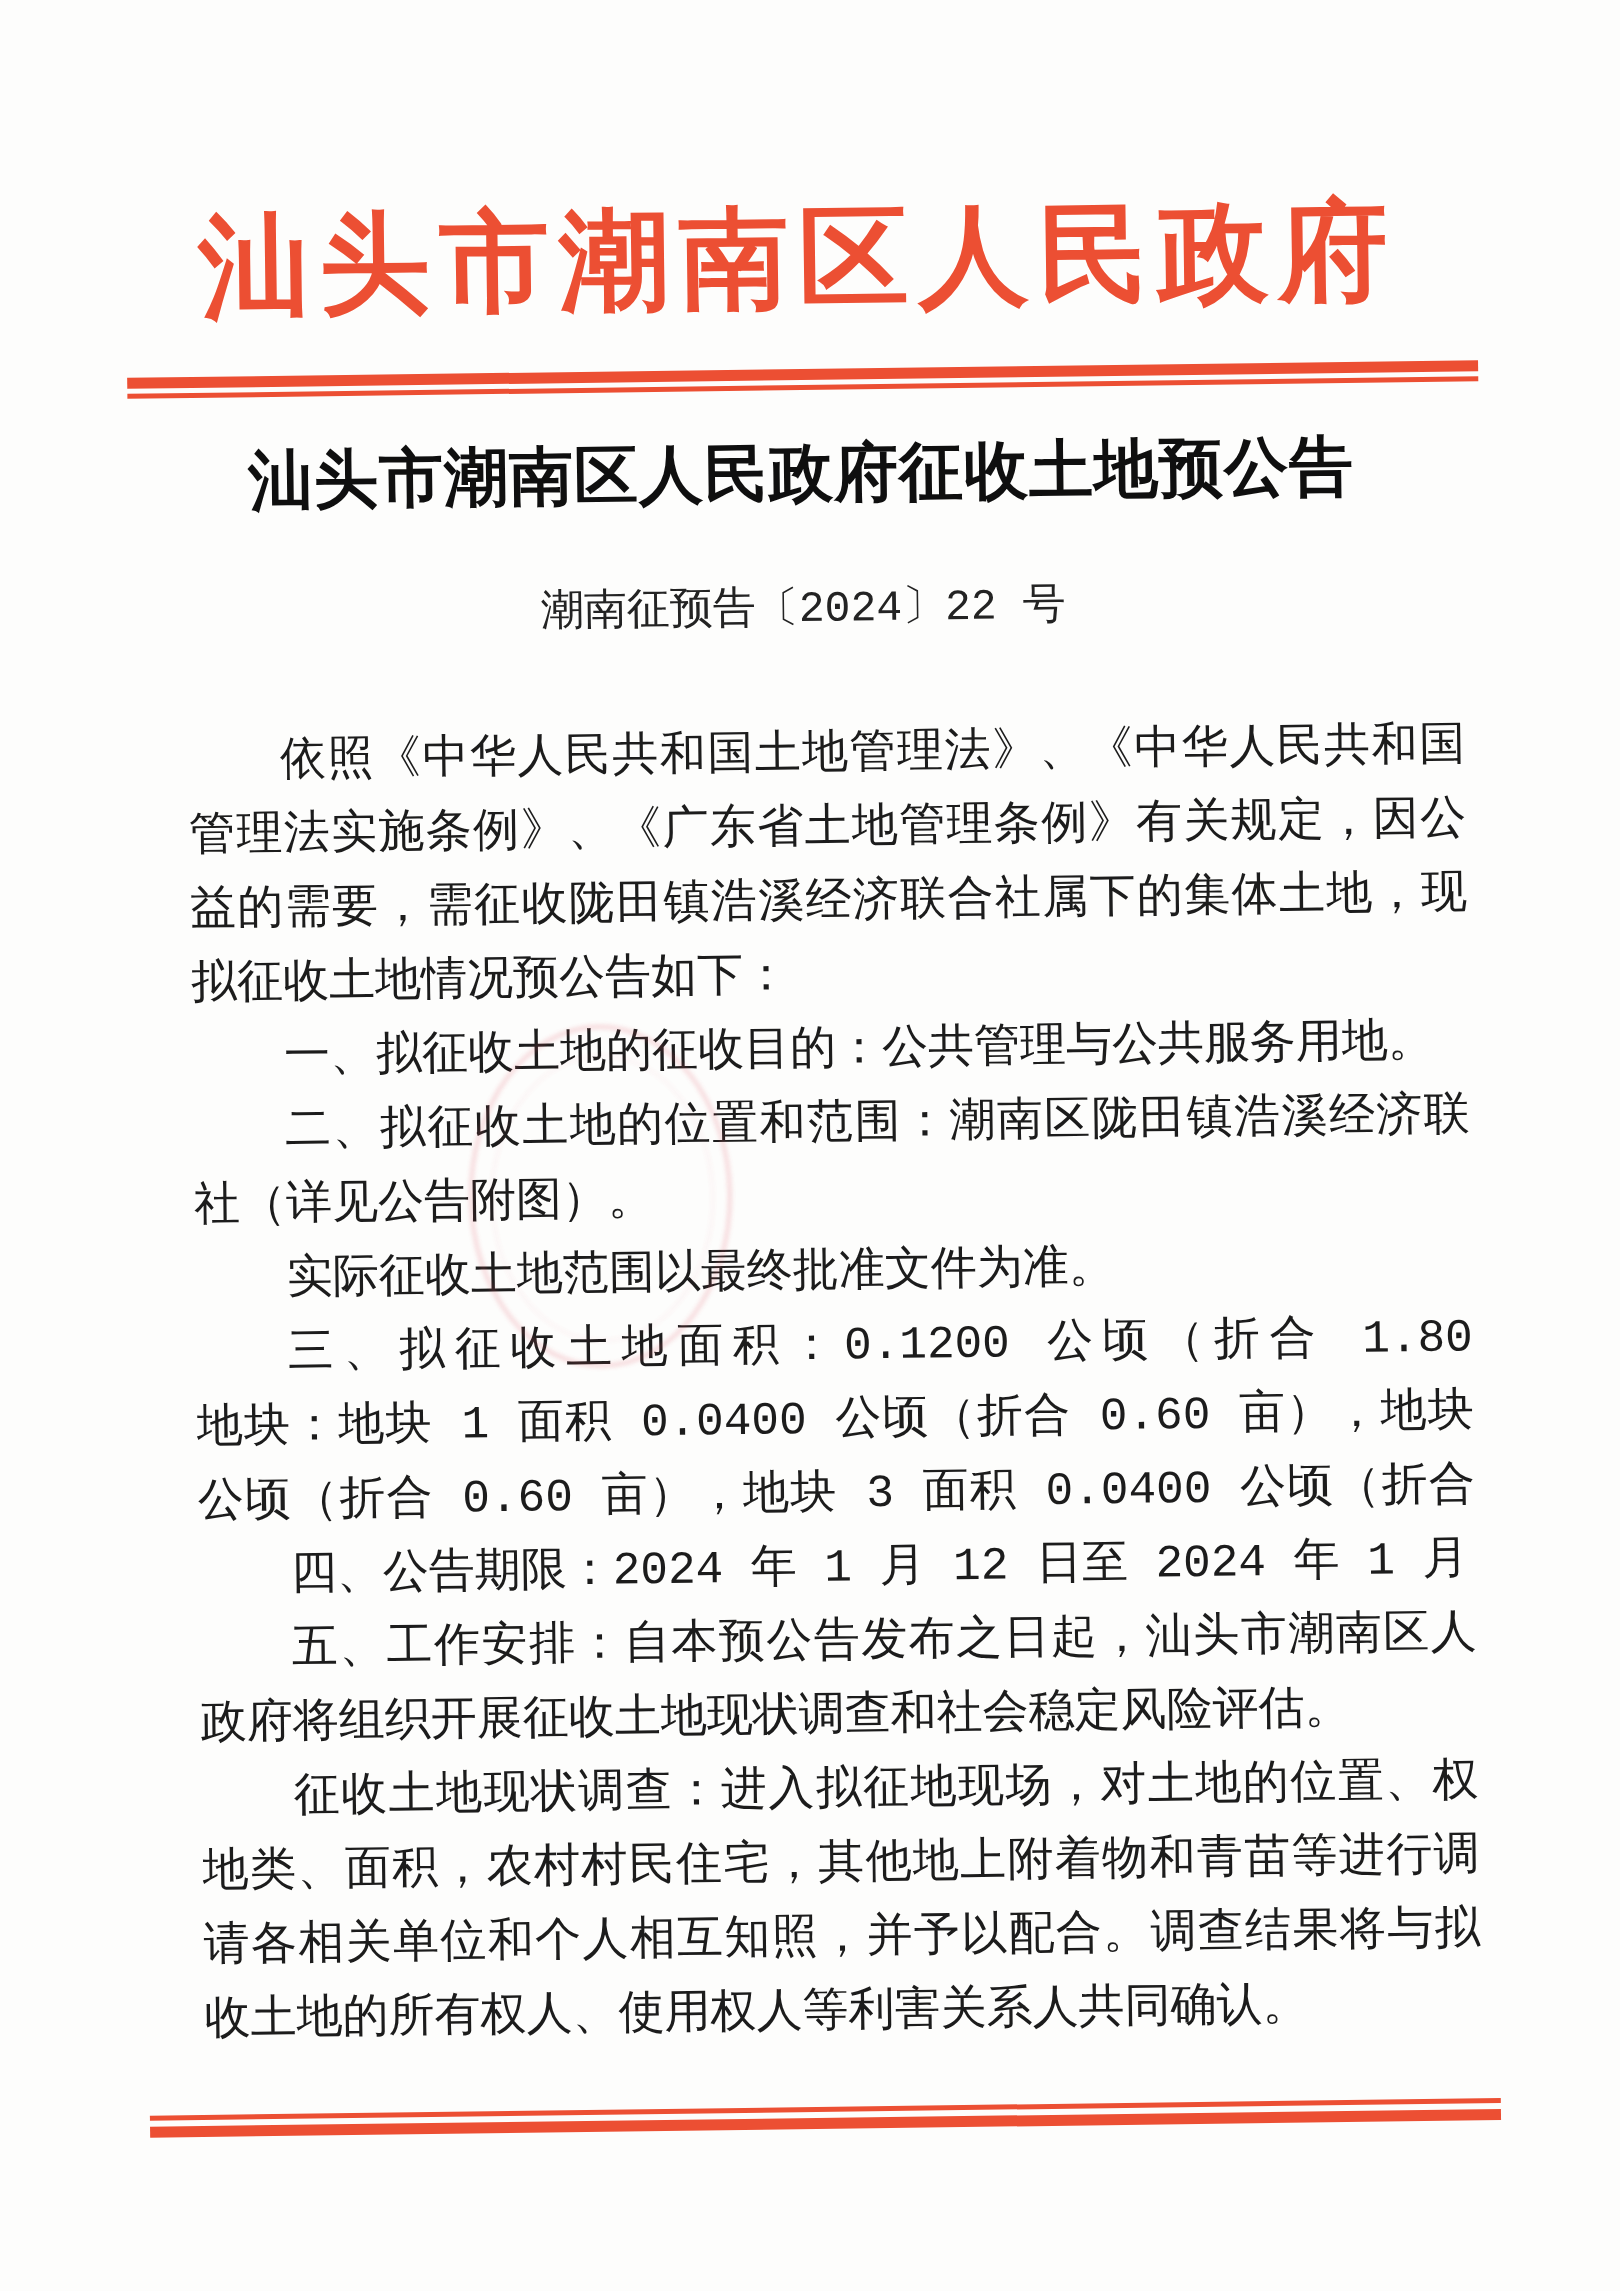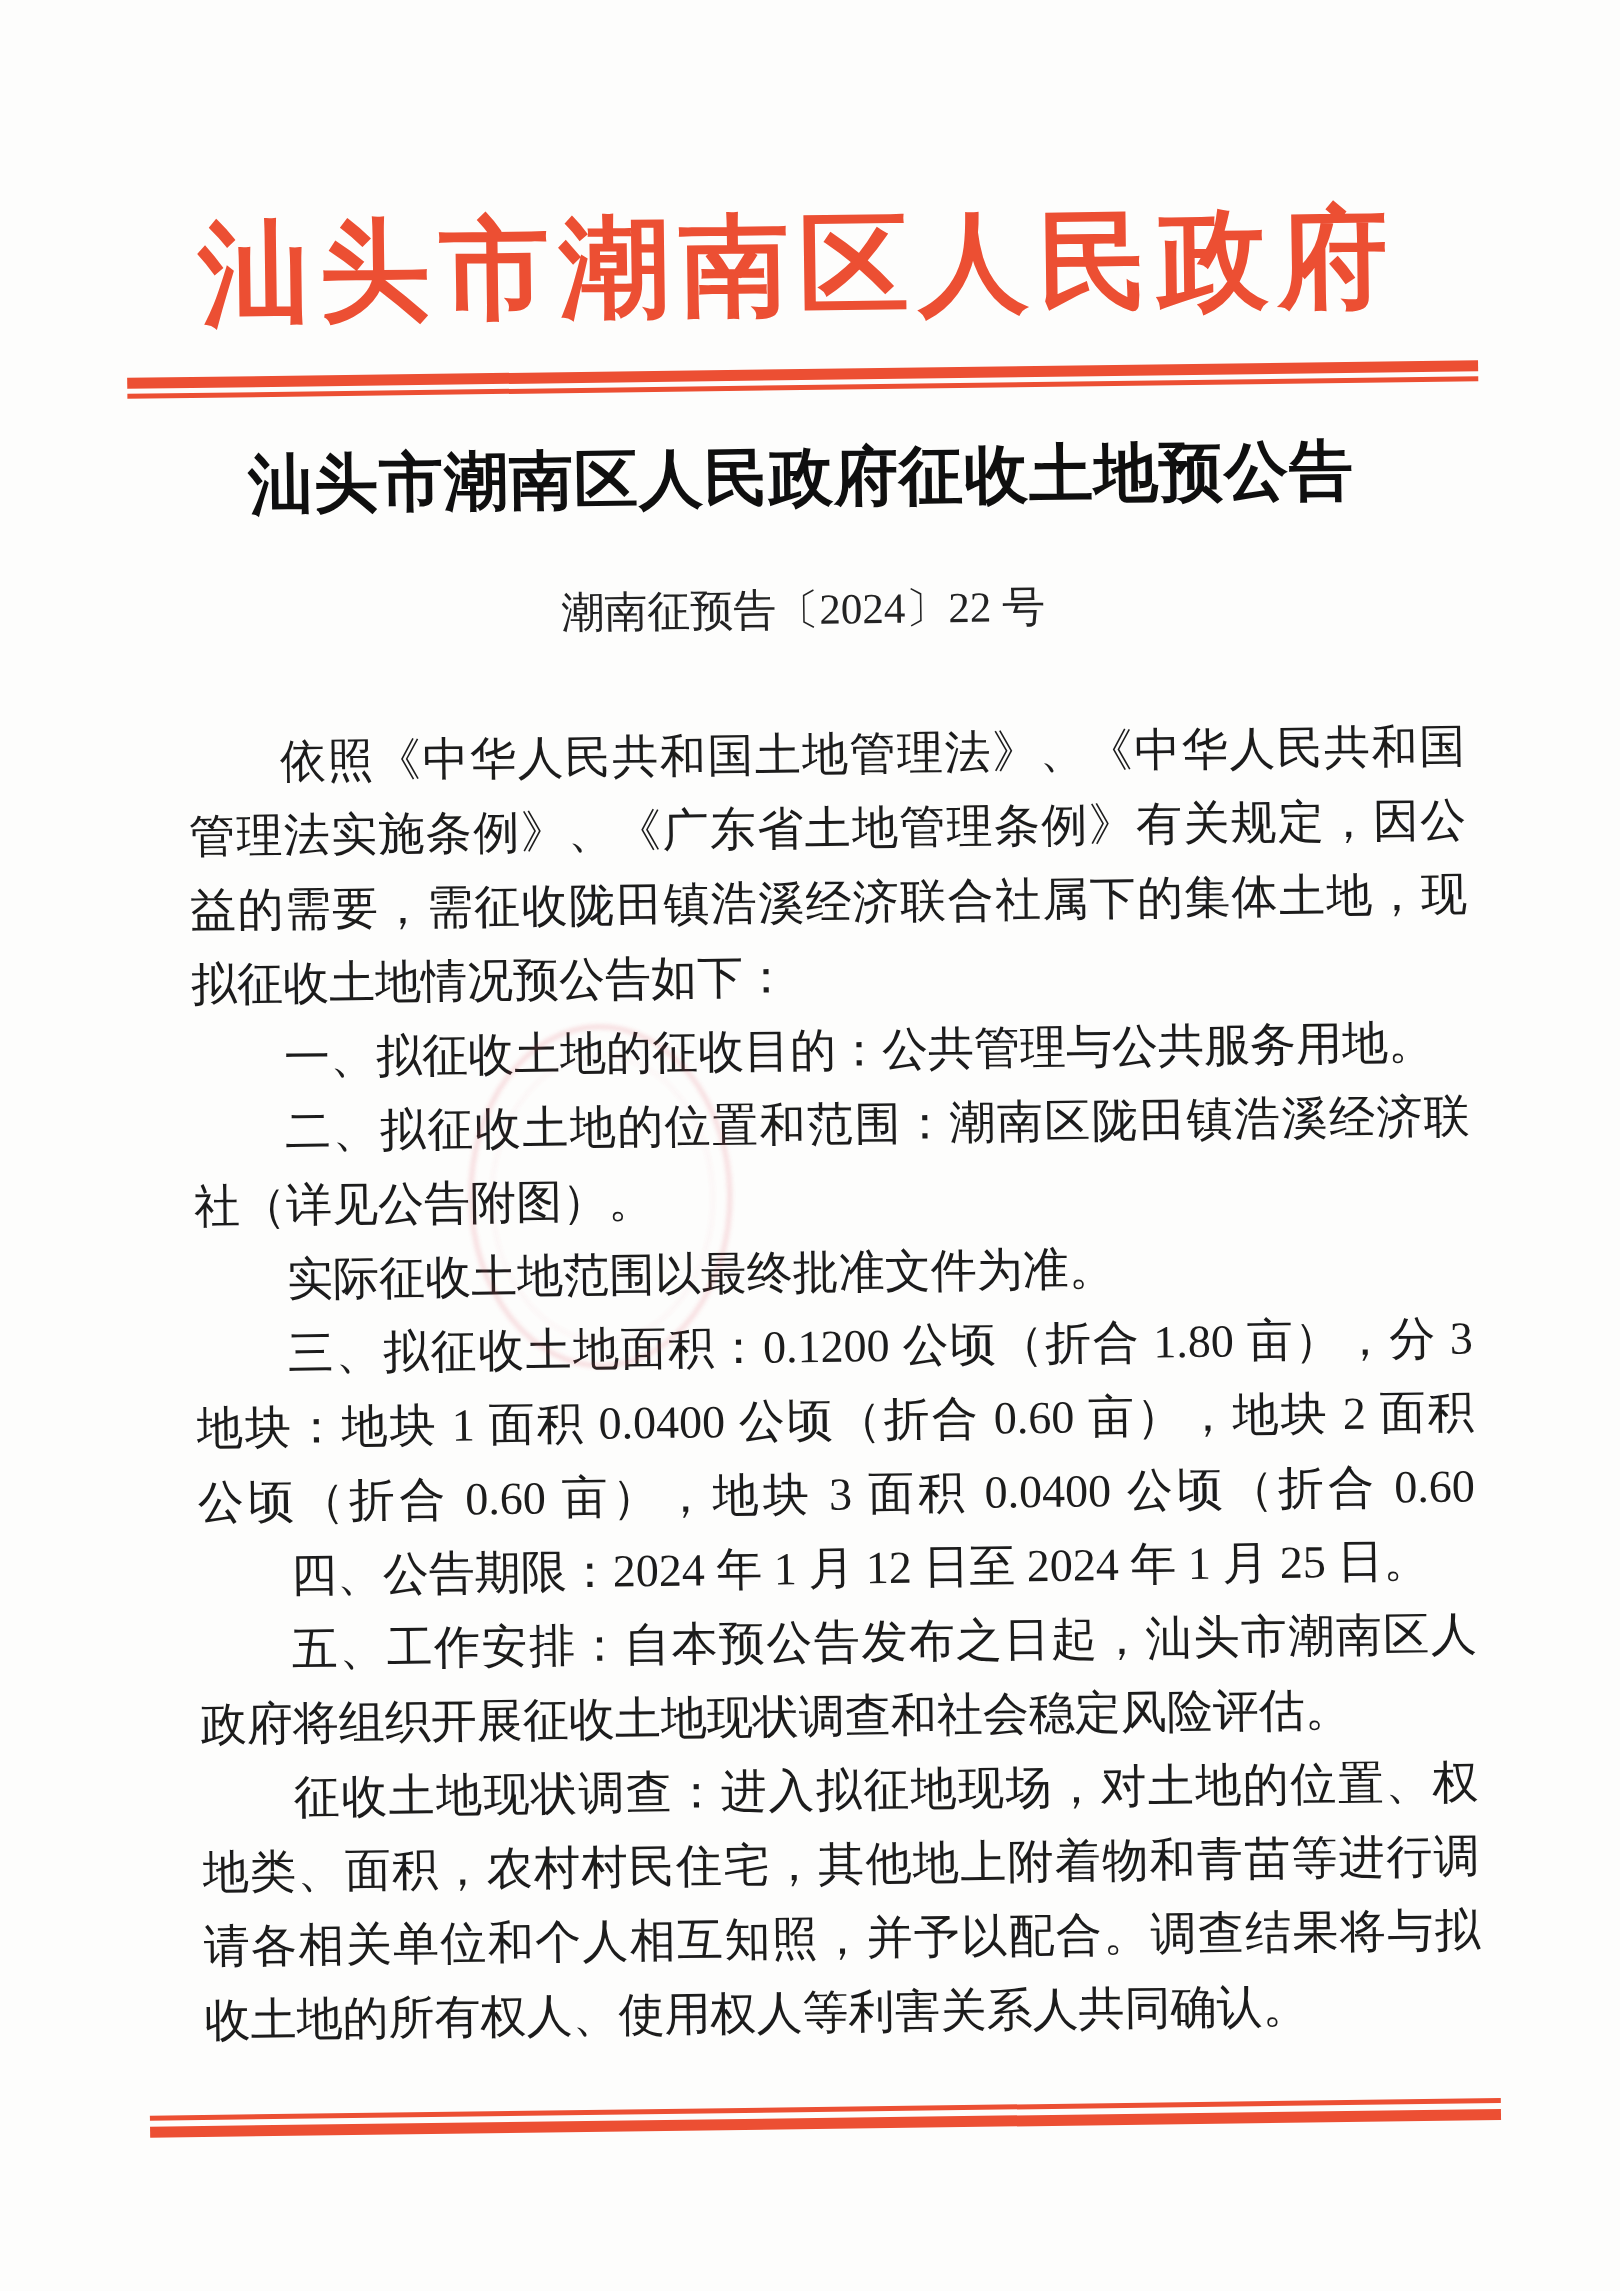--- a/index.html
+++ b/index.html
@@ -2,21 +2,21 @@
 <html lang="zh"><head>
 <meta charset="utf-8">
 <style>
   html,body{margin:0;padding:0;background:#e9e9e9;}
   .page{
     position:relative;
     width:1620px;height:2292px;
     margin:0 auto;
     background:#fdfdfc;
     overflow:hidden;
-    font-family:Liberation Serif, serif;
+    font-family:Liberation Mono, monospace;
     color:#1e1e1e;
   }
   
   .scan{
     position:absolute;inset:0;
     transform:rotate(-0.75deg);
     transform-origin:810px 1127px;
   }
   .issuer{
     position:absolute;top:198px;left:0;width:100%;

